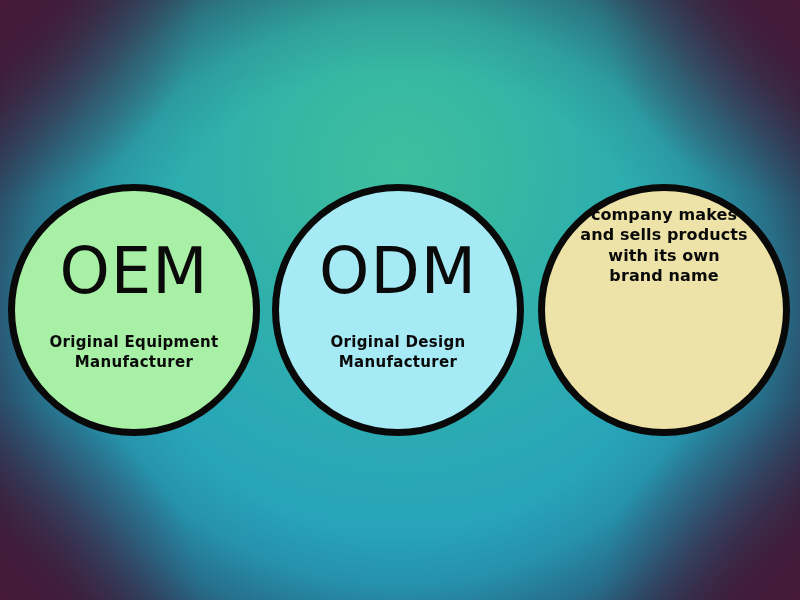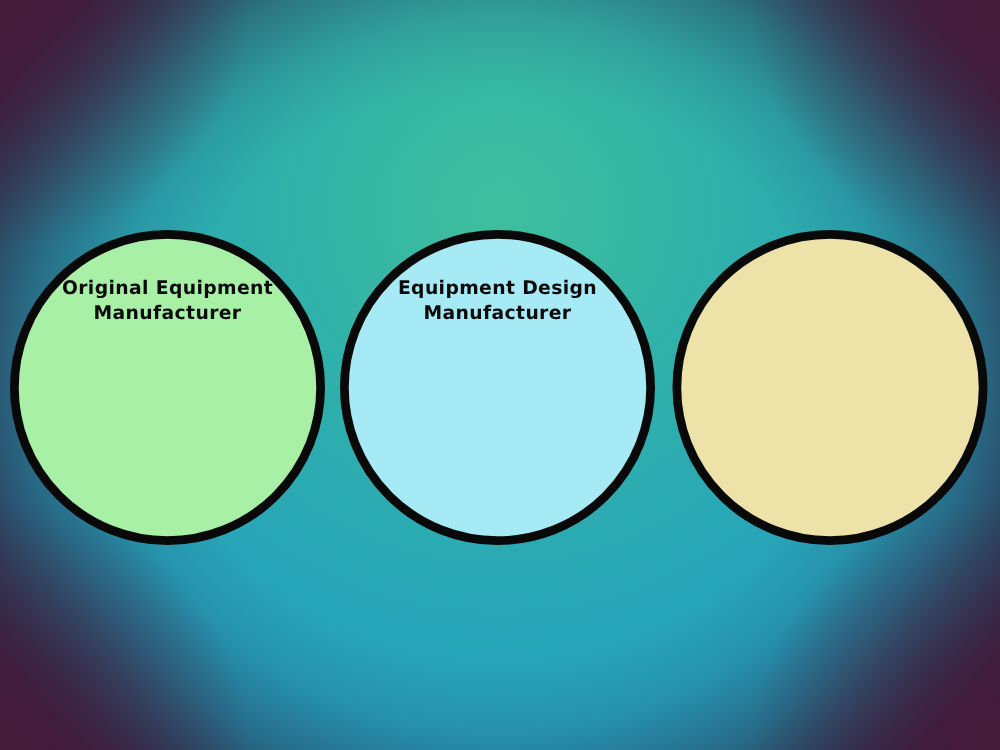--- a/index.html
+++ b/index.html
@@ -97,25 +97,31 @@
 </head>
 <body>
 
 <div id="stage">
 
   <div class="bg-base"></div>
   <div class="bg-vignette"></div>
   <div class="bg-vignette2"></div>
 
   <div class="circle" id="circle-oem">
+    <div class="acronym">OEM</div>
     <div class="desc">Original Equipment
 Manufacturer</div>
   </div>
 
   <div class="circle" id="circle-odm">
-    <div class="desc">Equipment Design
+    <div class="acronym">ODM</div>
+    <div class="desc">Original Design
 Manufacturer</div>
   </div>
 
   <div class="circle" id="circle-obm">
+    <div class="desc">company makes
+and sells products
+with its own
+brand name</div>
   </div>
 
 </div>
 
 </body></html>

